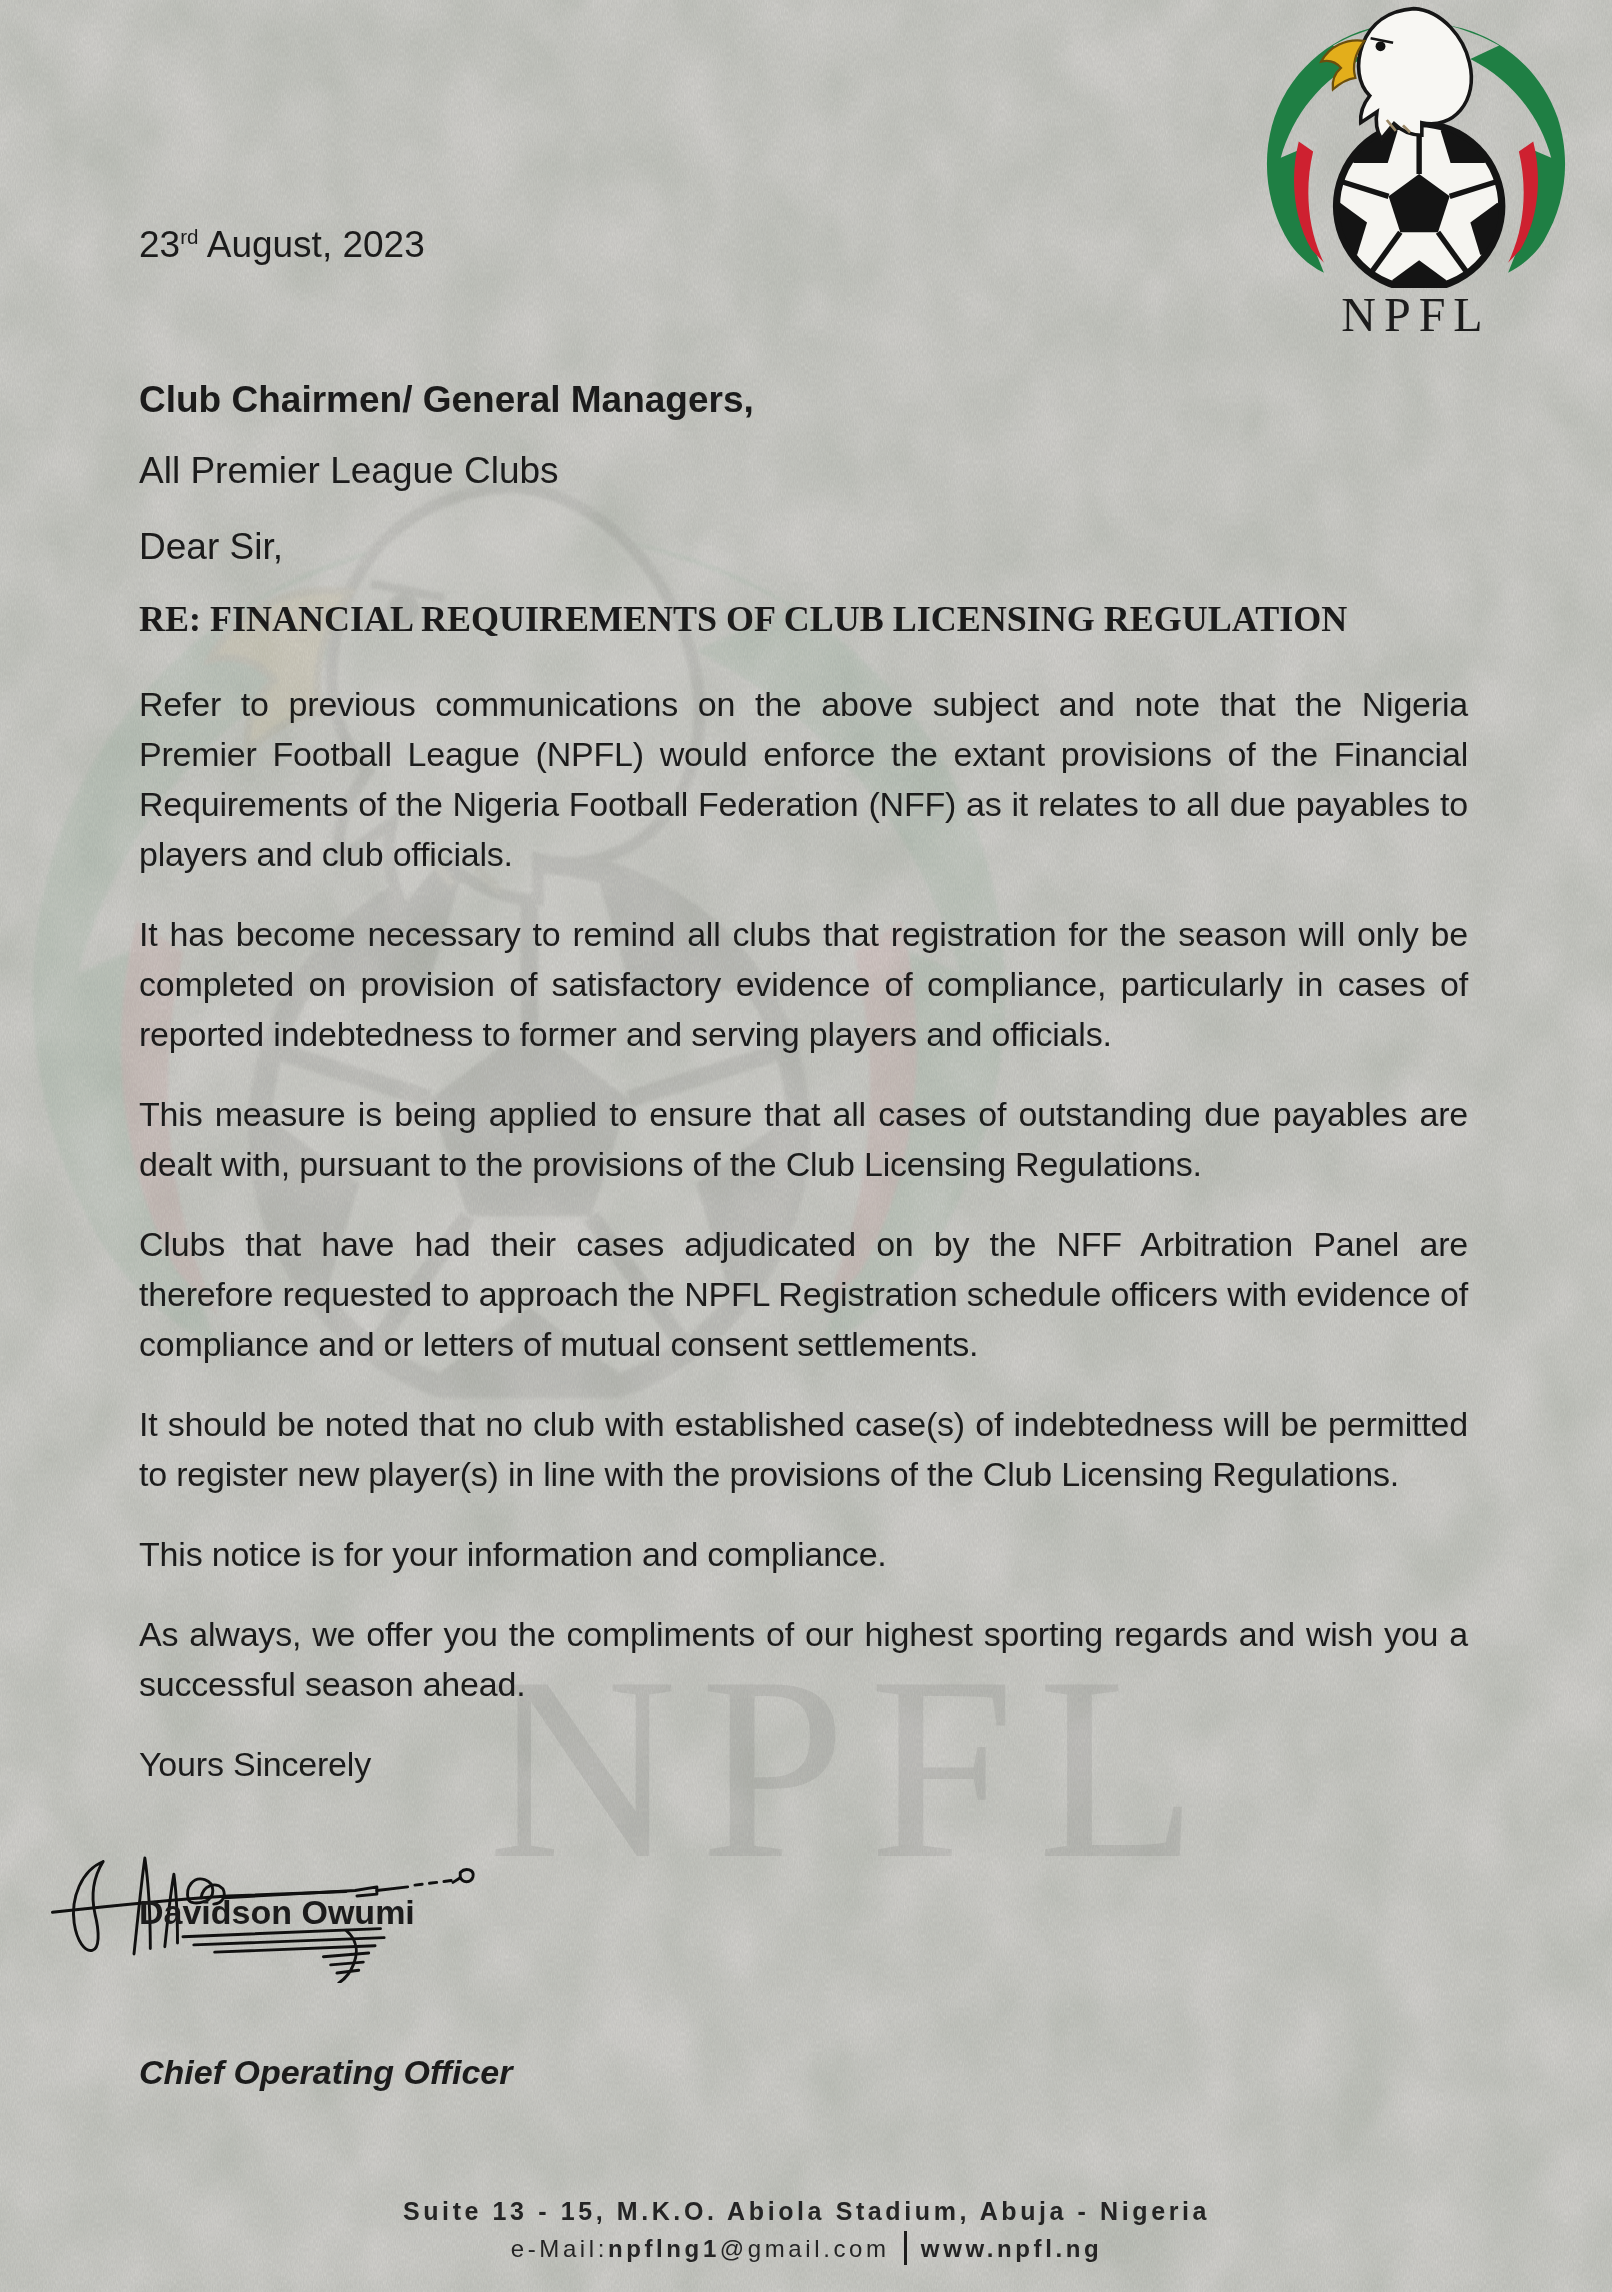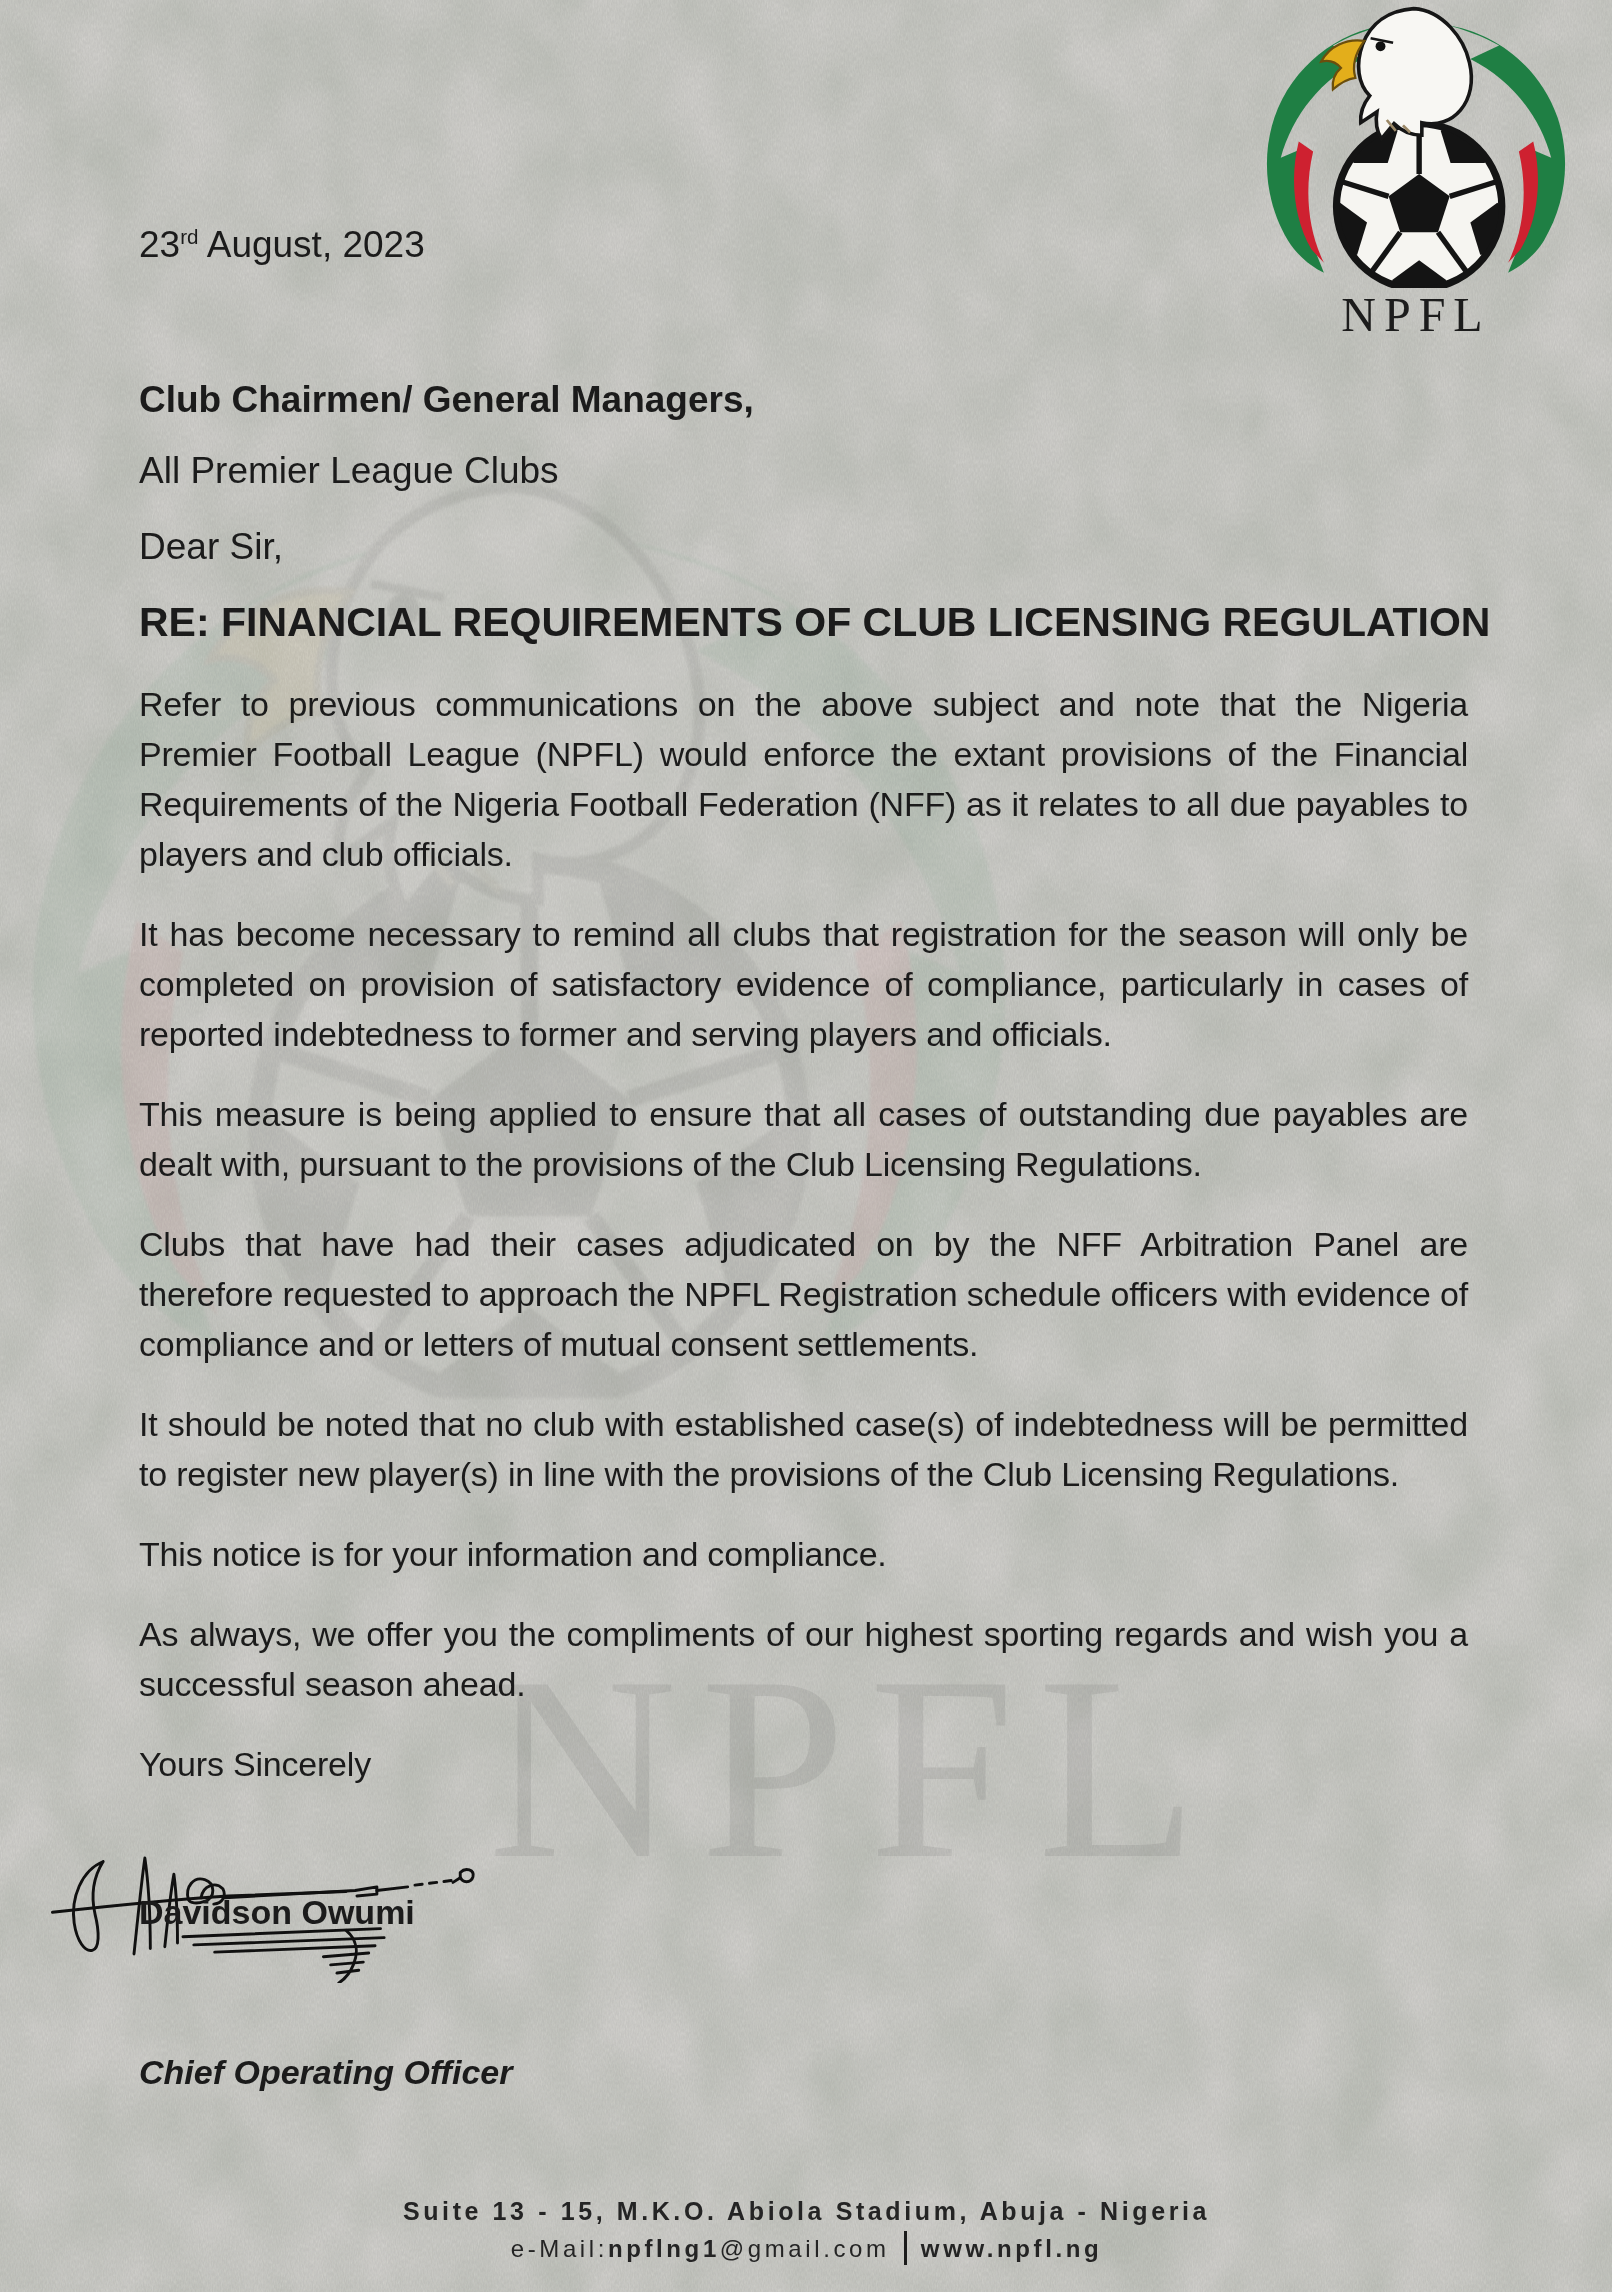--- a/index.html
+++ b/index.html
@@ -28,21 +28,21 @@
     font-family:"Liberation Serif",serif;
     font-size:48px;letter-spacing:8px;line-height:1;
     margin-top:0px;color:#1c1c1c;
   }
   
   .date{left:139px;top:224px;font-size:37px;line-height:1.15;z-index:2;}
   .date sup{font-size:20.6px;}
   .recipient1{left:139px;top:379px;font-size:37px;font-weight:bold;line-height:1.15;z-index:2;}
   .recipient2{left:139px;top:450px;font-size:37px;line-height:1.15;z-index:2;}
   .salutation{left:139px;top:526px;font-size:37px;line-height:1.15;z-index:2;}
-  .subject{left:139px;top:599px;font-size:41px;font-weight:bold;line-height:1.15;z-index:2;}
+  .subject{left:139px;top:599px;font-size:36px;font-weight:bold;line-height:1.15;z-index:2;font-family:Liberation Serif, serif;}
   .bodycol{left:139px;top:679px;width:1329px;z-index:2;}
   .bodycol p{
     margin:0 0 30px 0;
     font-size:34px;line-height:50px;
     letter-spacing:-0.2px;
     text-align:justify;
   }
   .bodycol p.closing{text-align:left;}
   
   .signature{left:47px;top:1847px;width:435px;height:136px;z-index:2;}

